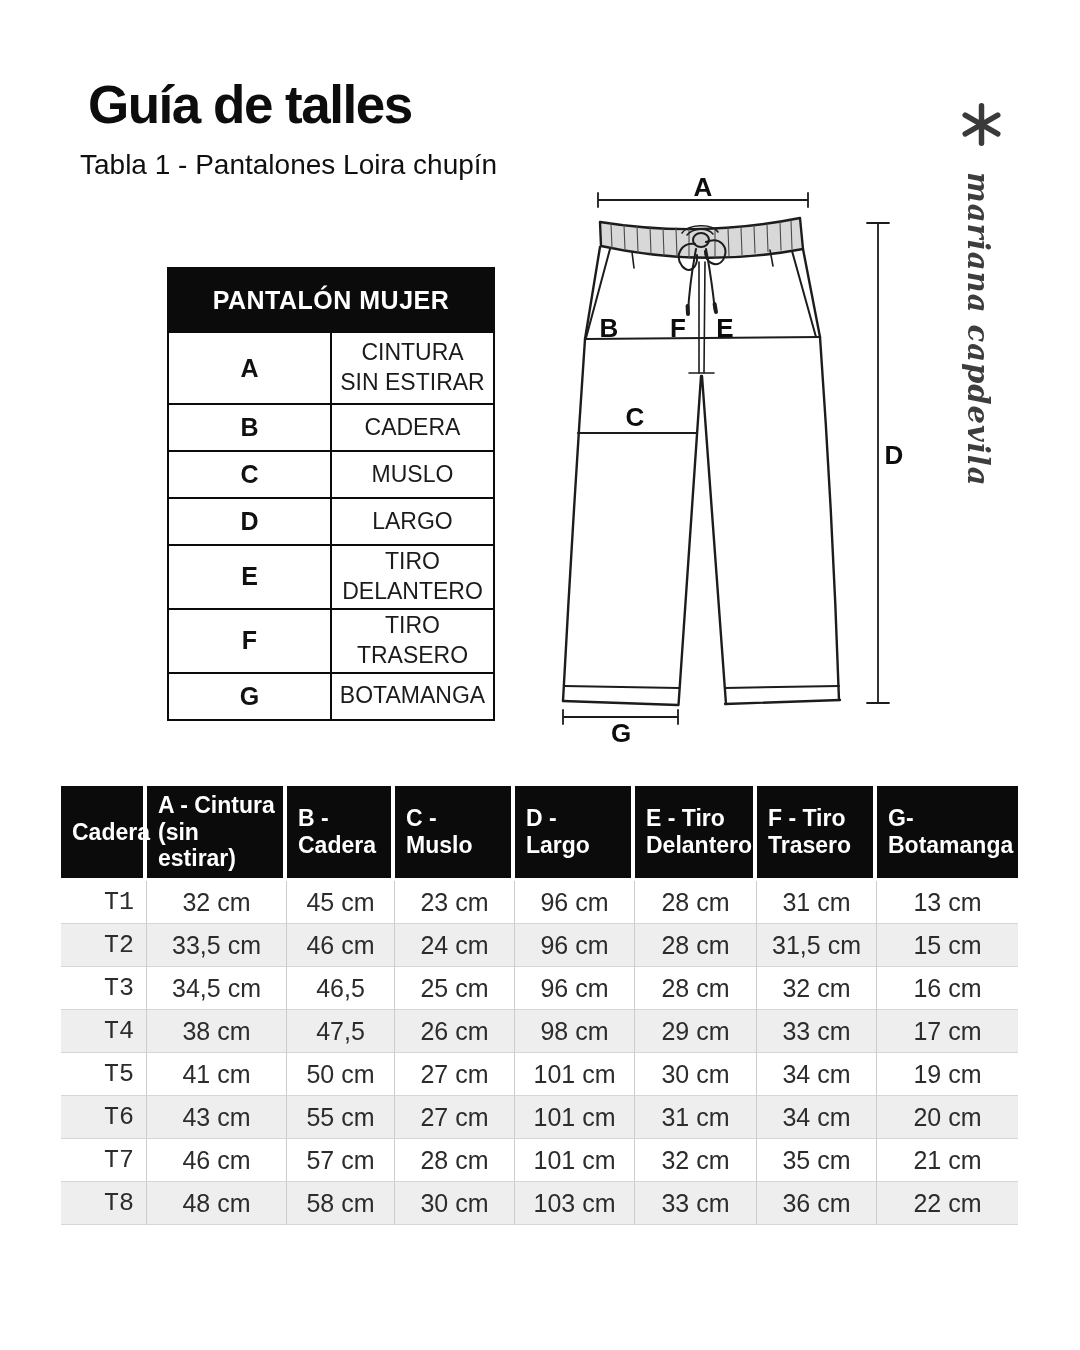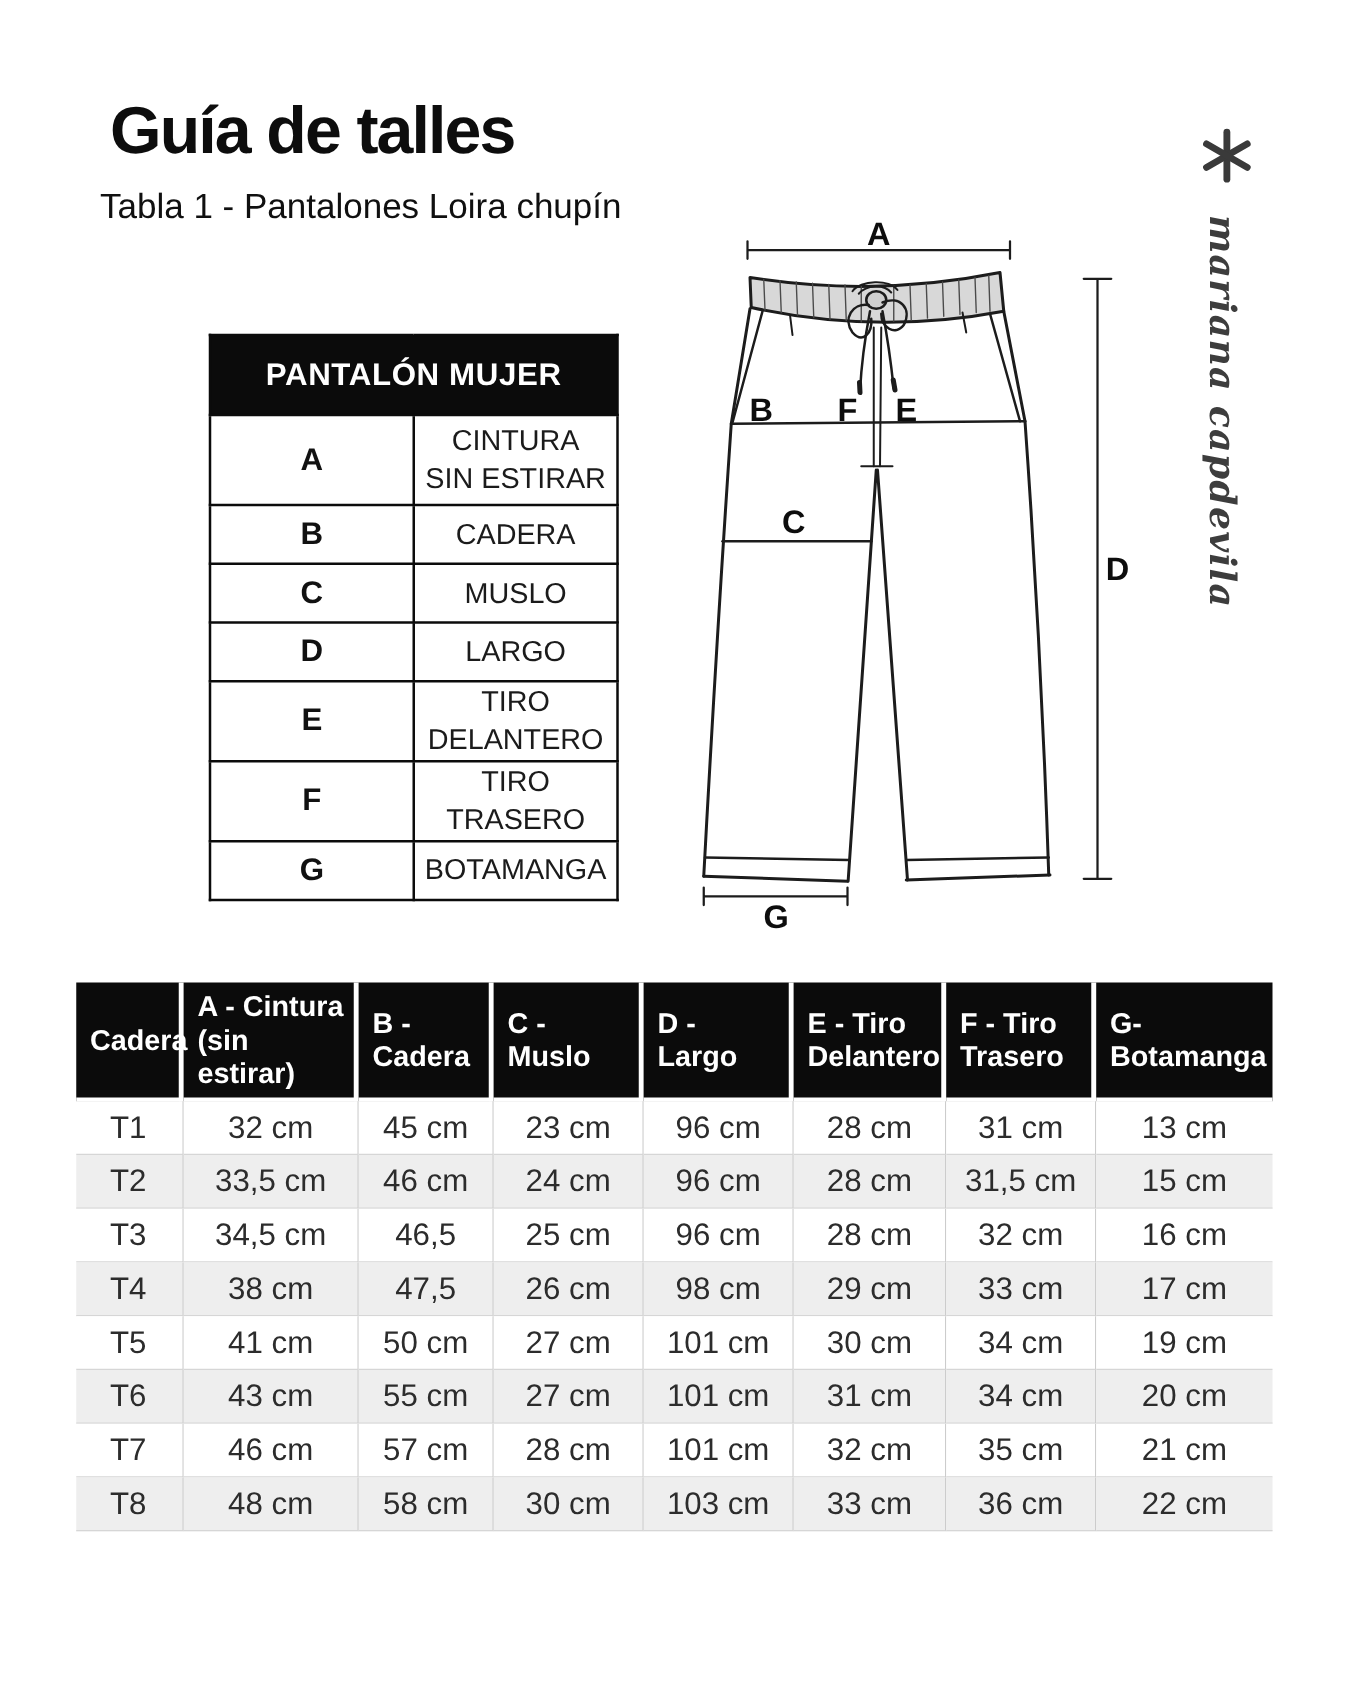--- a/index.html
+++ b/index.html
@@ -50,21 +50,21 @@
          border-spacing:0;table-layout:fixed;}
   .sizes th{background:#0b0b0b;color:#ffffff;font-size:23px;font-weight:700;text-align:left;
             vertical-align:middle;line-height:1.16;padding:6px 8px 6px 11px;height:71px;
             box-sizing:border-box;border-right:4px solid #ffffff;border-bottom:3px solid #ffffff;}
   .sizes th.last{border-right:none;}
   .hl{display:block;}
   .sizes td{font-size:25px;color:#2c2c2c;height:43px;box-sizing:border-box;
             padding:0 12px;vertical-align:middle;background:#ffffff;
             border-right:1px solid #cccccc;border-bottom:1px solid #d6d6d6;}
   .sizes td.last{border-right:none;}
-  .sizes td.lt{text-align:center;padding-left:10px;}
+  .sizes td.lt{text-align:right;padding-left:10px;font-family:Liberation Mono, monospace;}
   .sizes td.rt{text-align:center;}
   .sizes tbody tr:nth-child(even) td{background:#eeeeee;}
 </style>
 </head>
 <body>
 
 <div class="canvas">
 
   <h1 class="title">Guía de talles</h1>
   <div class="subtitle">Tabla 1 - Pantalones Loira chupín</div>

